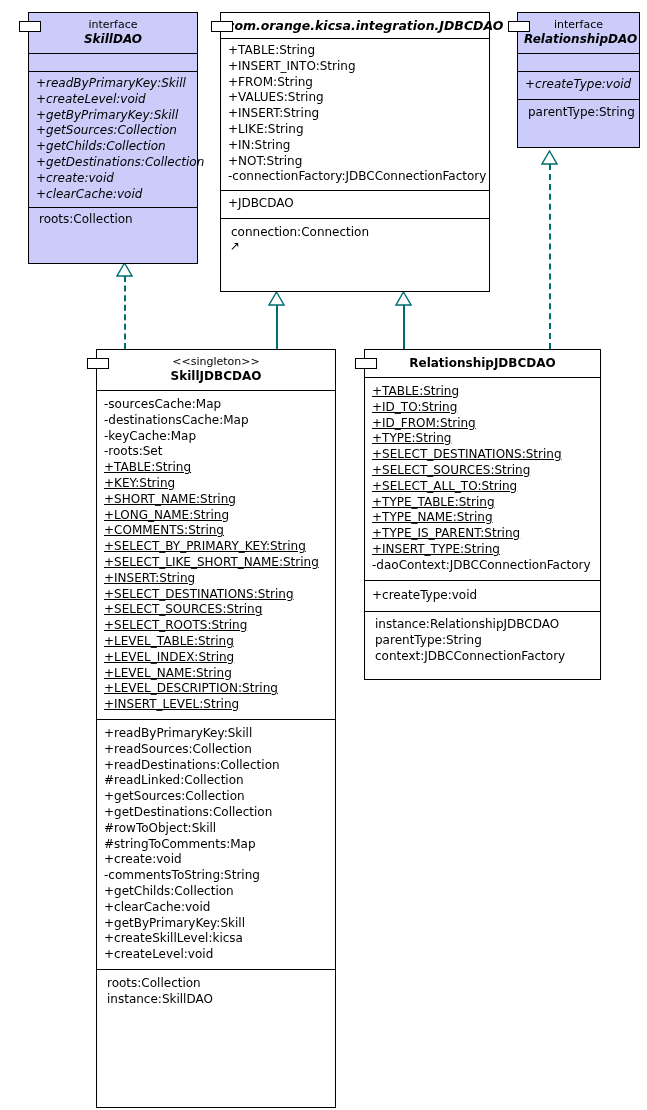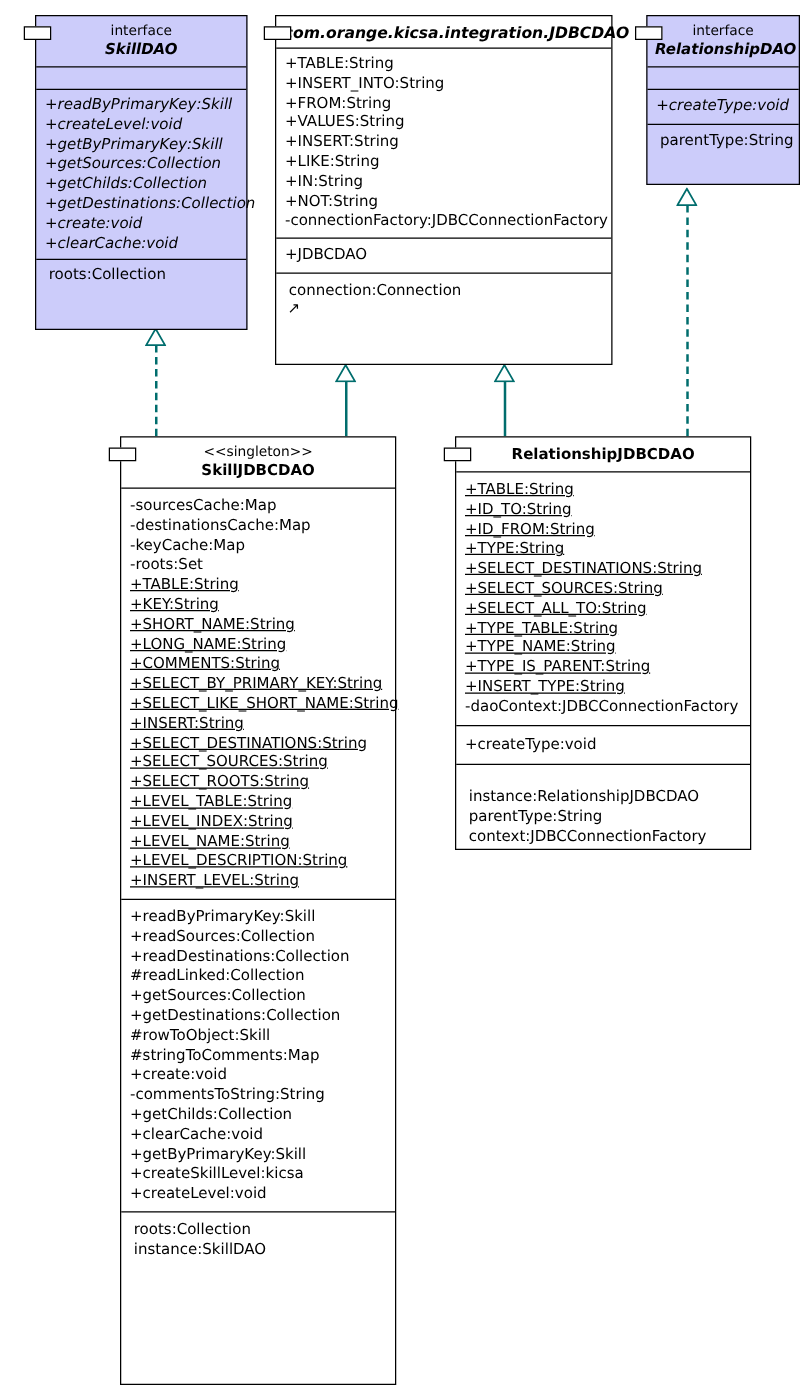--- a/index.html
+++ b/index.html
@@ -222,21 +222,21 @@
 
   <div class="compartment sep" style="padding:5px 7px 6px 7px;">
     <div class="member ital">+createType:void</div>
   </div>
 
   <div class="compartment sep" style="padding:5px 7px 5px 7px;">
     <div class="member plain">parentType:String</div>
   </div>
 </div>
 
-<div class="uml-box" style="left:96px; top:349px; width:221px; height:759px;">
+<div class="uml-box" style="left:96px; top:349px; width:240px; height:759px;">
   <span class="tab-notch"></span>
 
   <div class="compartment hdr">
     <div class="stereotype">&lt;&lt;singleton&gt;&gt;</div>
     <div class="cname">SkillJDBCDAO</div>
   </div>
 
   <div class="compartment sep" style="padding:6px 7px 6px 7px;">
     <div class="member">-sourcesCache:Map</div>
     <div class="member">-destinationsCache:Map</div>
@@ -303,18 +303,18 @@
     <div class="member stat">+TYPE_NAME:String</div>
     <div class="member stat">+TYPE_IS_PARENT:String</div>
     <div class="member stat">+INSERT_TYPE:String</div>
     <div class="member">-daoContext:JDBCConnectionFactory</div>
   </div>
 
   <div class="compartment sep" style="padding:7px 7px 8px 7px;">
     <div class="member">+createType:void</div>
   </div>
 
-  <div class="compartment sep" style="padding:18px 7px 7px 7px;">
+  <div class="compartment sep" style="padding:5px 7px 7px 7px;">
     <div class="member plain">instance:RelationshipJDBCDAO</div>
     <div class="member plain">parentType:String</div>
     <div class="member plain">context:JDBCConnectionFactory</div>
   </div>
 </div>
 
 </body></html>

